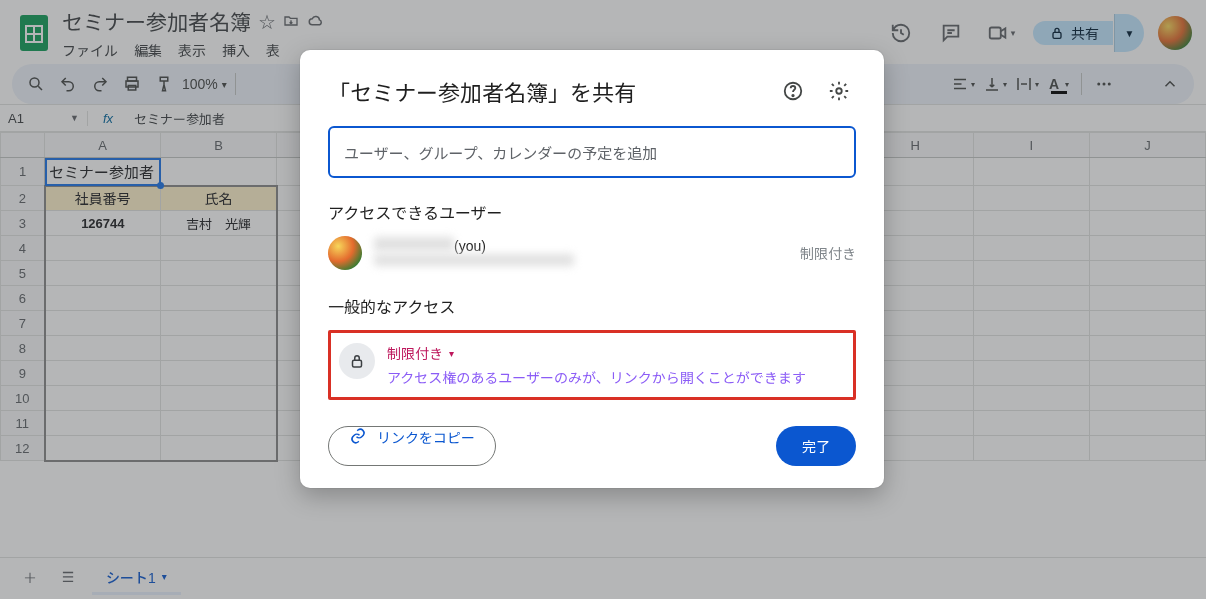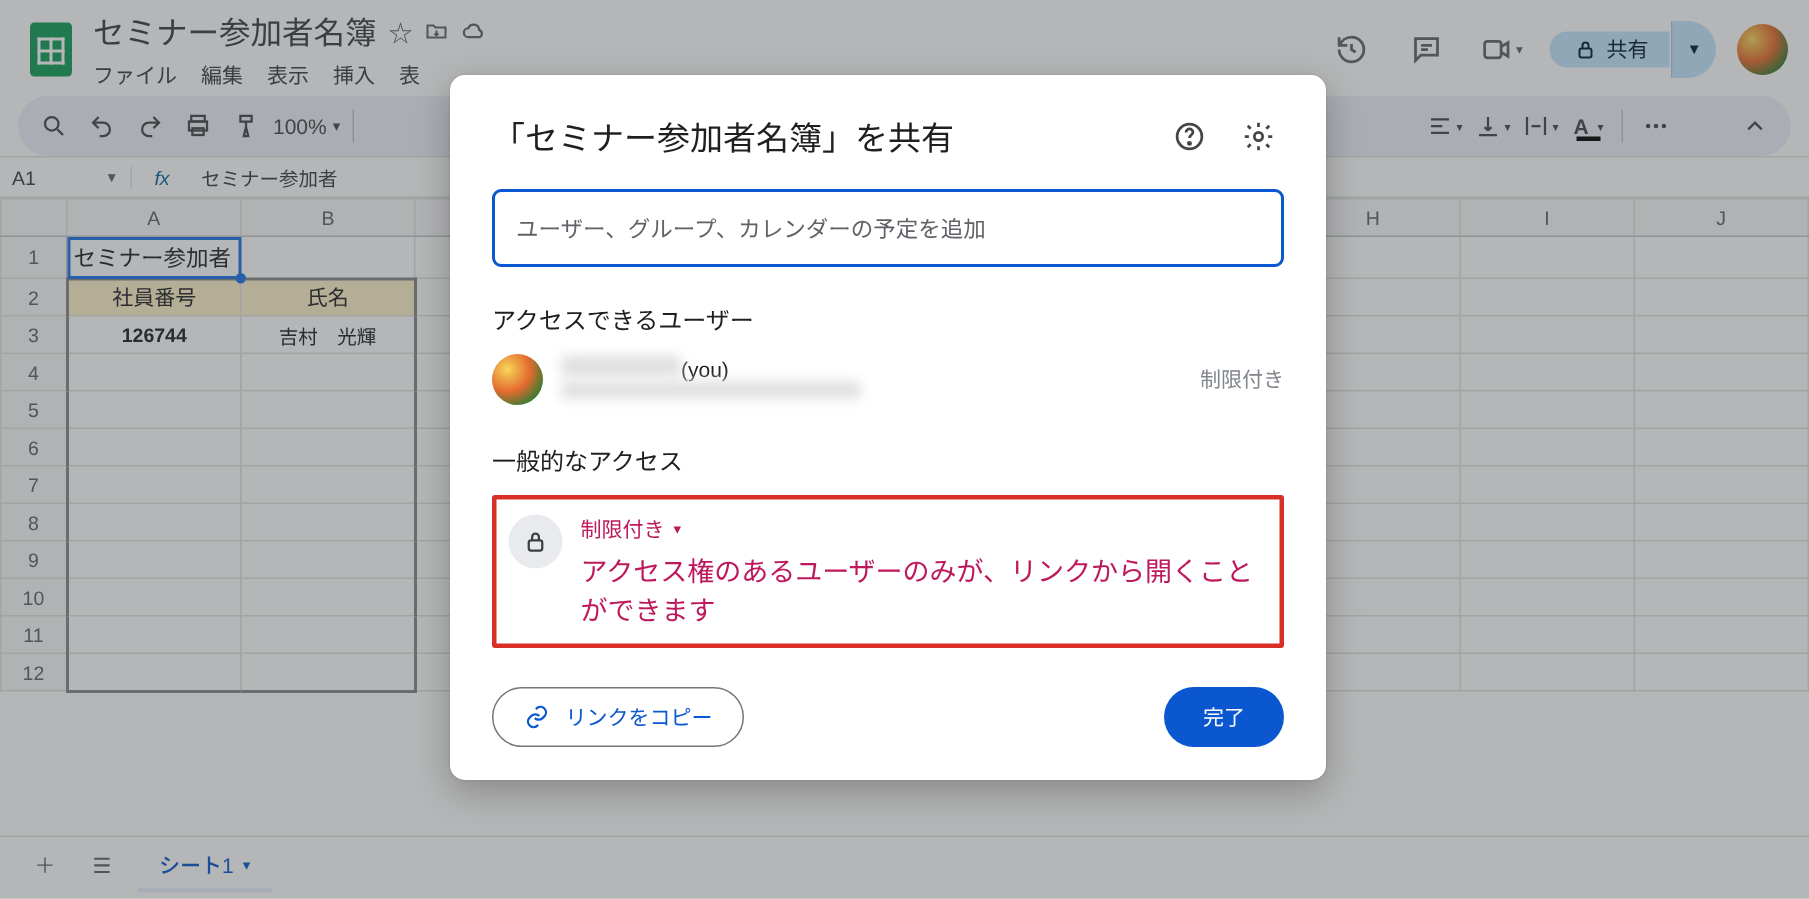--- a/index.html
+++ b/index.html
@@ -208,27 +208,27 @@
     margin-bottom:26px;
   }
   .lock-circ {
     width:36px;height:36px;border-radius:50%;
     background:#e8eaed;
     display:flex;align-items:center;justify-content:center;
     color:#3c4043; flex-shrink:0;
   }
   .access-info { }
   .access-title { font-size:14px; color:#be185d; display:flex;align-items:center;gap:6px;}
-  .access-desc { font-size:18px; color:#be185d; margin-top:4px;}
+  .access-desc { font-size:14px; color:#8b5cf6; margin-top:4px;}
   .dlg-foot { display:flex; align-items:center; justify-content:space-between; }
   .copy-link {
     border:1px solid #747775;
     border-radius:24px;
     height:40px; padding:0 20px;
-    display:flex;align-items:center;gap:10px;
+    display:flex;gap:10px;
     color:#0b57d0; font-size:14px;
   }
   .done-btn {
     background:#0b57d0; color:#fff;
     border-radius:24px;
     height:40px; padding:0 26px;
     display:flex;align-items:center;justify-content:center;
     font-size:14px;
   }
   svg { display:block; }

